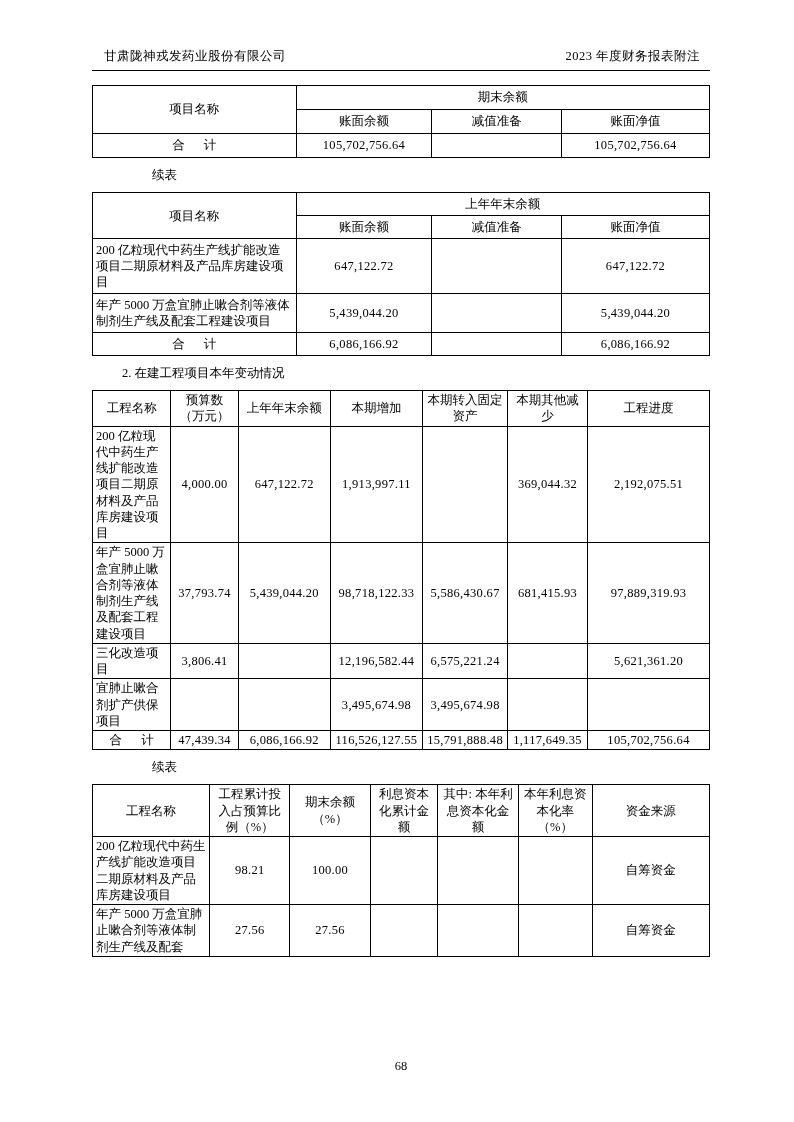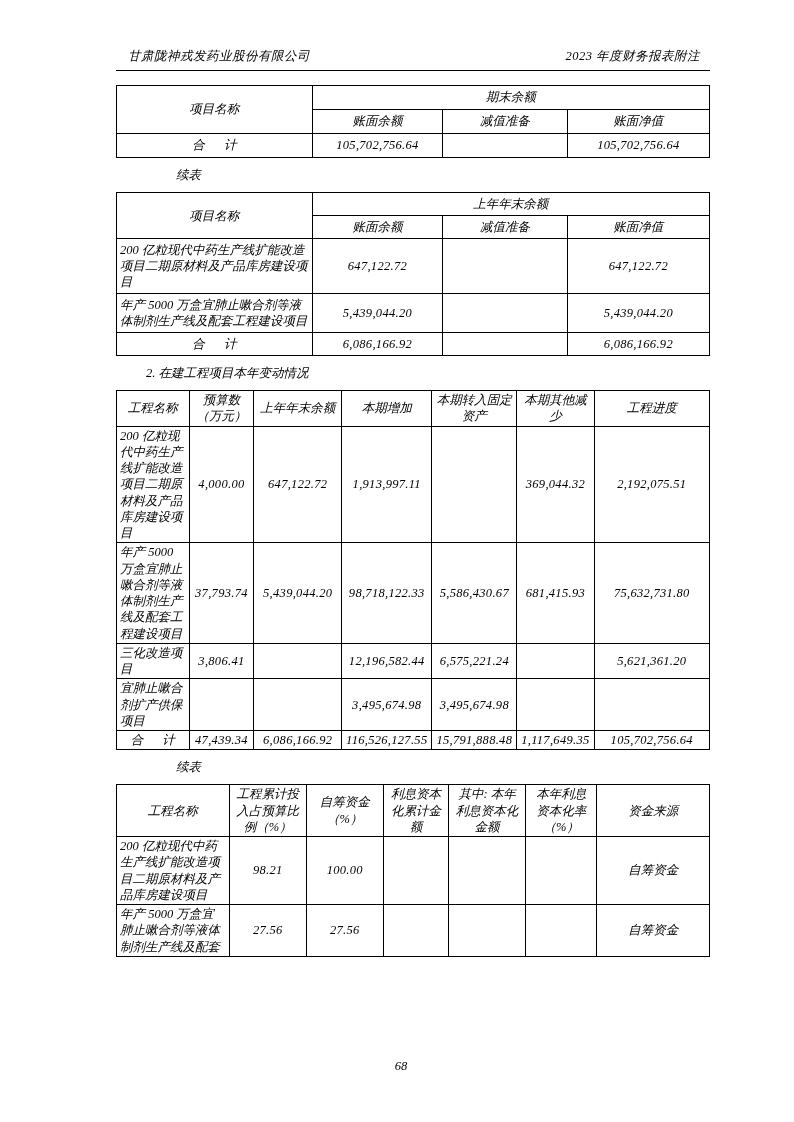--- a/index.html
+++ b/index.html
@@ -11,23 +11,22 @@
     width: 794px;
     height: 1122px;
     font-family: "Liberation Serif", "DejaVu Serif", serif;
     color: #000000;
     position: relative;
   }
   .page {
     width: 794px;
     height: 1122px;
     box-sizing: border-box;
-    padding: 48px 84px 40px 116px;
+    padding: 48px 84px 40px 92px;
     position: relative;
-    font-style: italic;
   }
   .header {
     display: flex;
     justify-content: space-between;
     align-items: flex-end;
     font-size: 12.5px;
     padding-bottom: 5px;
     border-bottom: 1px solid #000;
     letter-spacing: 0.5px;
   }
@@ -160,21 +159,21 @@
         <td class="c num">369,044.32</td>
         <td class="c num">2,192,075.51</td>
       </tr>
       <tr>
         <td class="wrapcell">年产 5000 万盒宜肺止嗽合剂等液体制剂生产线及配套工程建设项目</td>
         <td class="c num">37,793.74</td>
         <td class="c num">5,439,044.20</td>
         <td class="c num">98,718,122.33</td>
         <td class="c num">5,586,430.67</td>
         <td class="c num">681,415.93</td>
-        <td class="c num">75,632,731.80</td>
+        <td class="c num">97,889,319.93</td>
       </tr>
       <tr>
         <td class="wrapcell">三化改造项目</td>
         <td class="c num">3,806.41</td>
         <td class="c num"></td>
         <td class="c num">12,196,582.44</td>
         <td class="c num">6,575,221.24</td>
         <td class="c num"></td>
         <td class="c num">5,621,361.20</td>
       </tr>
@@ -201,21 +200,21 @@
   </div>
 
   <div class="cont-label">续表</div>
 
   <div class="tbl-wrap" style="margin-top:8px">
     <table class="vtight">
       <tbody>
           <tr>
         <td class="c" style="width:19%">工程名称</td>
         <td class="c" style="width:13%">工程累计投入占预算比例（%）</td>
-        <td class="c" style="width:13%">自筹资金（%）</td>
+        <td class="c" style="width:13%">期末余额（%）</td>
         <td class="c" style="width:11%">利息资本化累计金额</td>
         <td class="c" style="width:13%">其中: 本年利息资本化金额</td>
         <td class="c" style="width:12%">本年利息资本化率（%）</td>
         <td class="c" style="width:19%">资金来源</td>
       </tr>
       <tr>
         <td class="wrapcell">200 亿粒现代中药生产线扩能改造项目二期原材料及产品库房建设项目</td>
         <td class="c num">98.21</td>
         <td class="c num">100.00</td>
         <td class="c num"></td>

